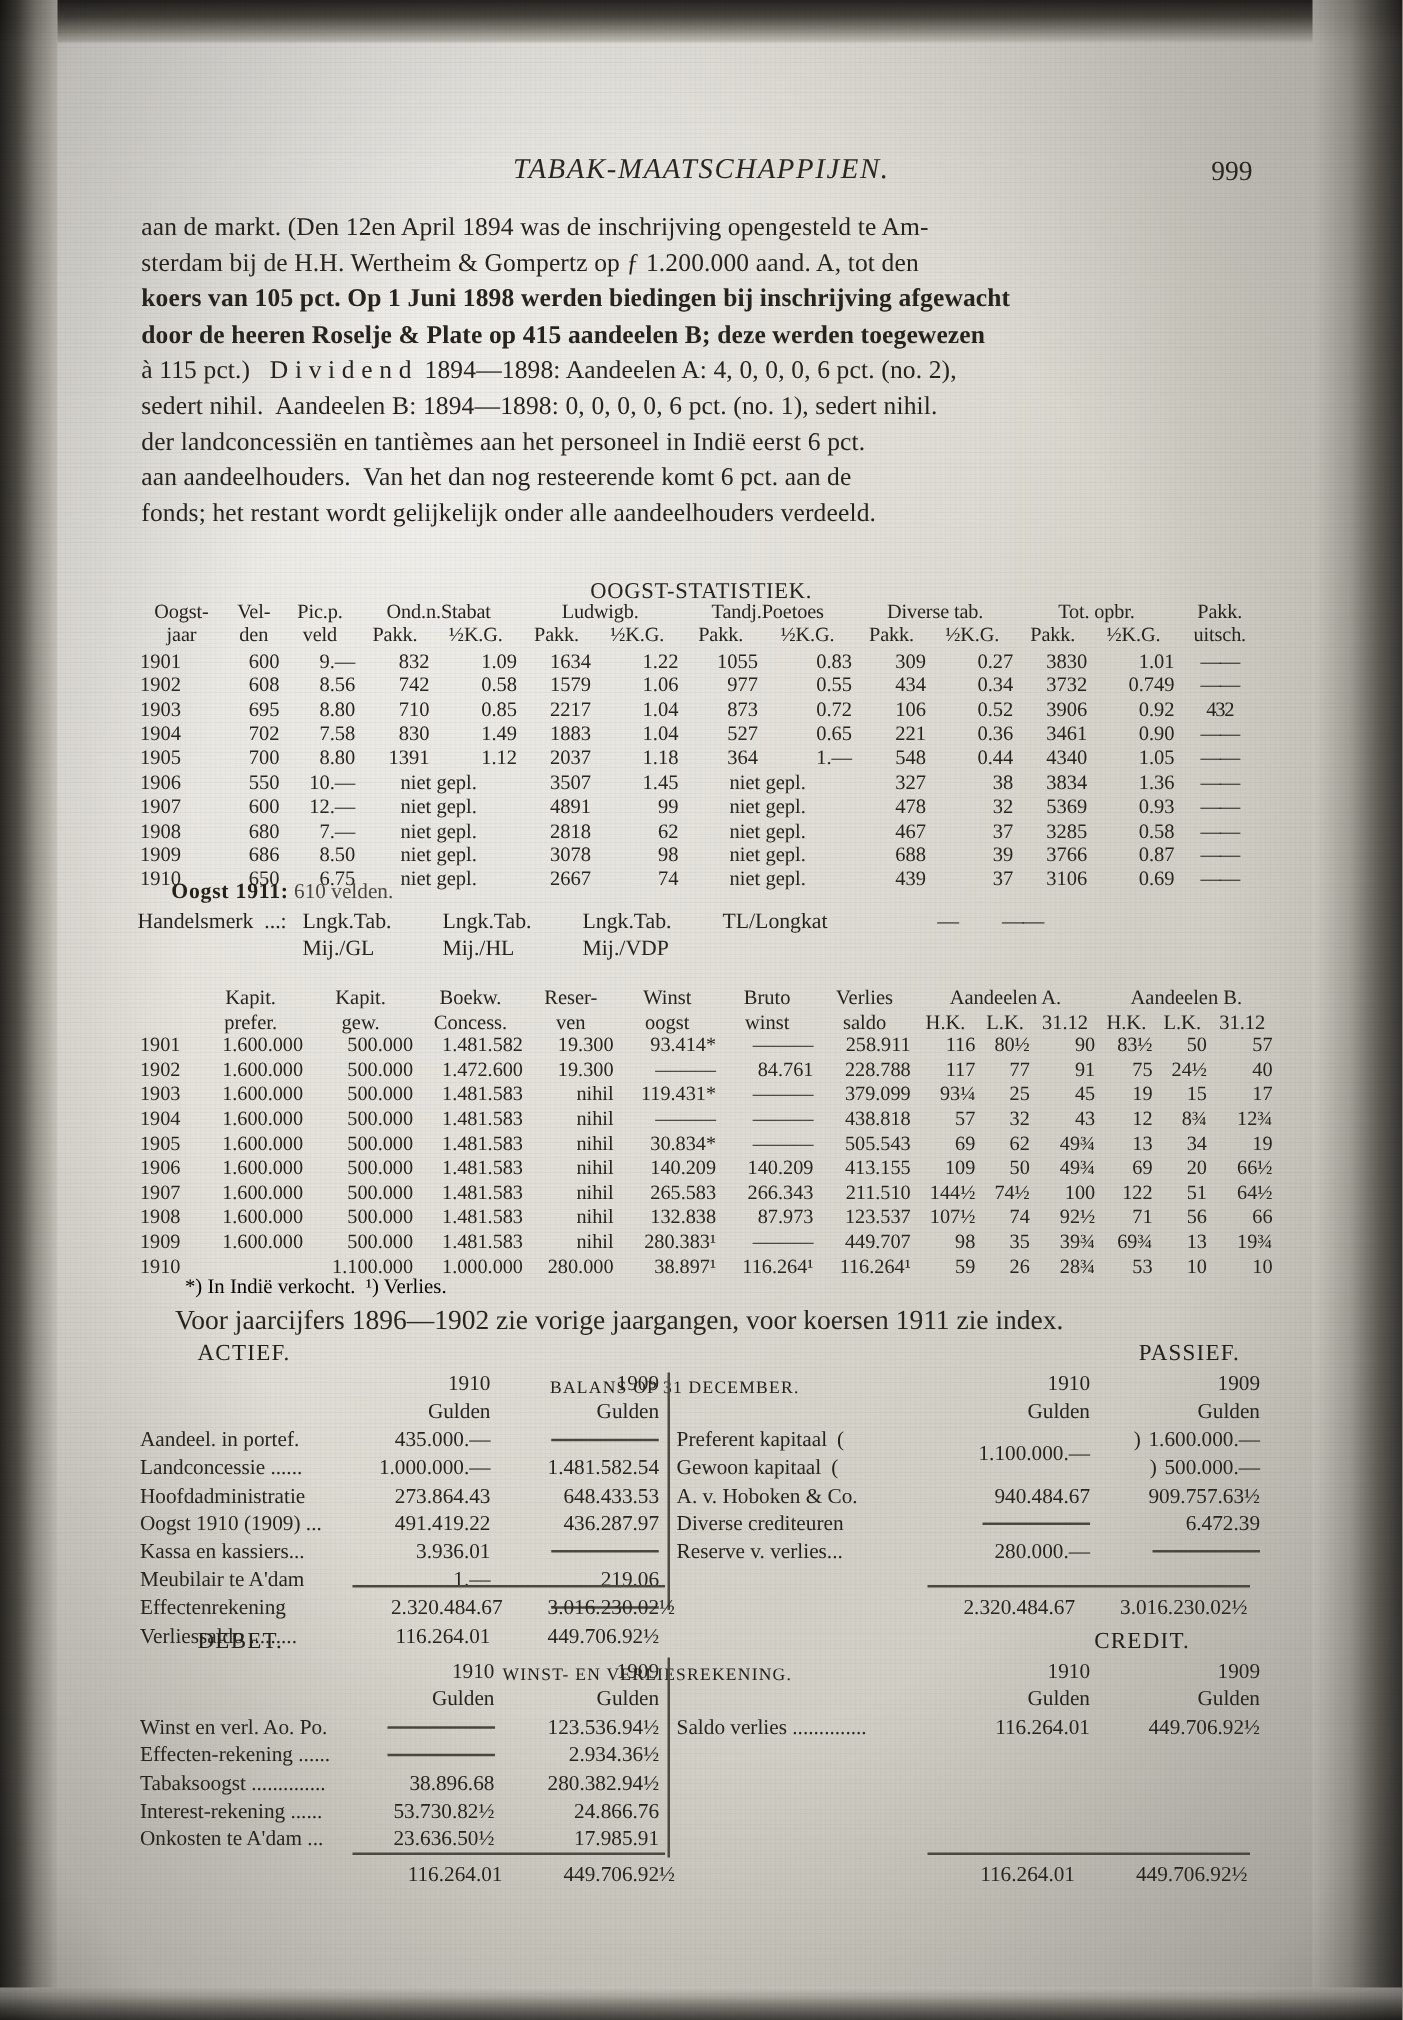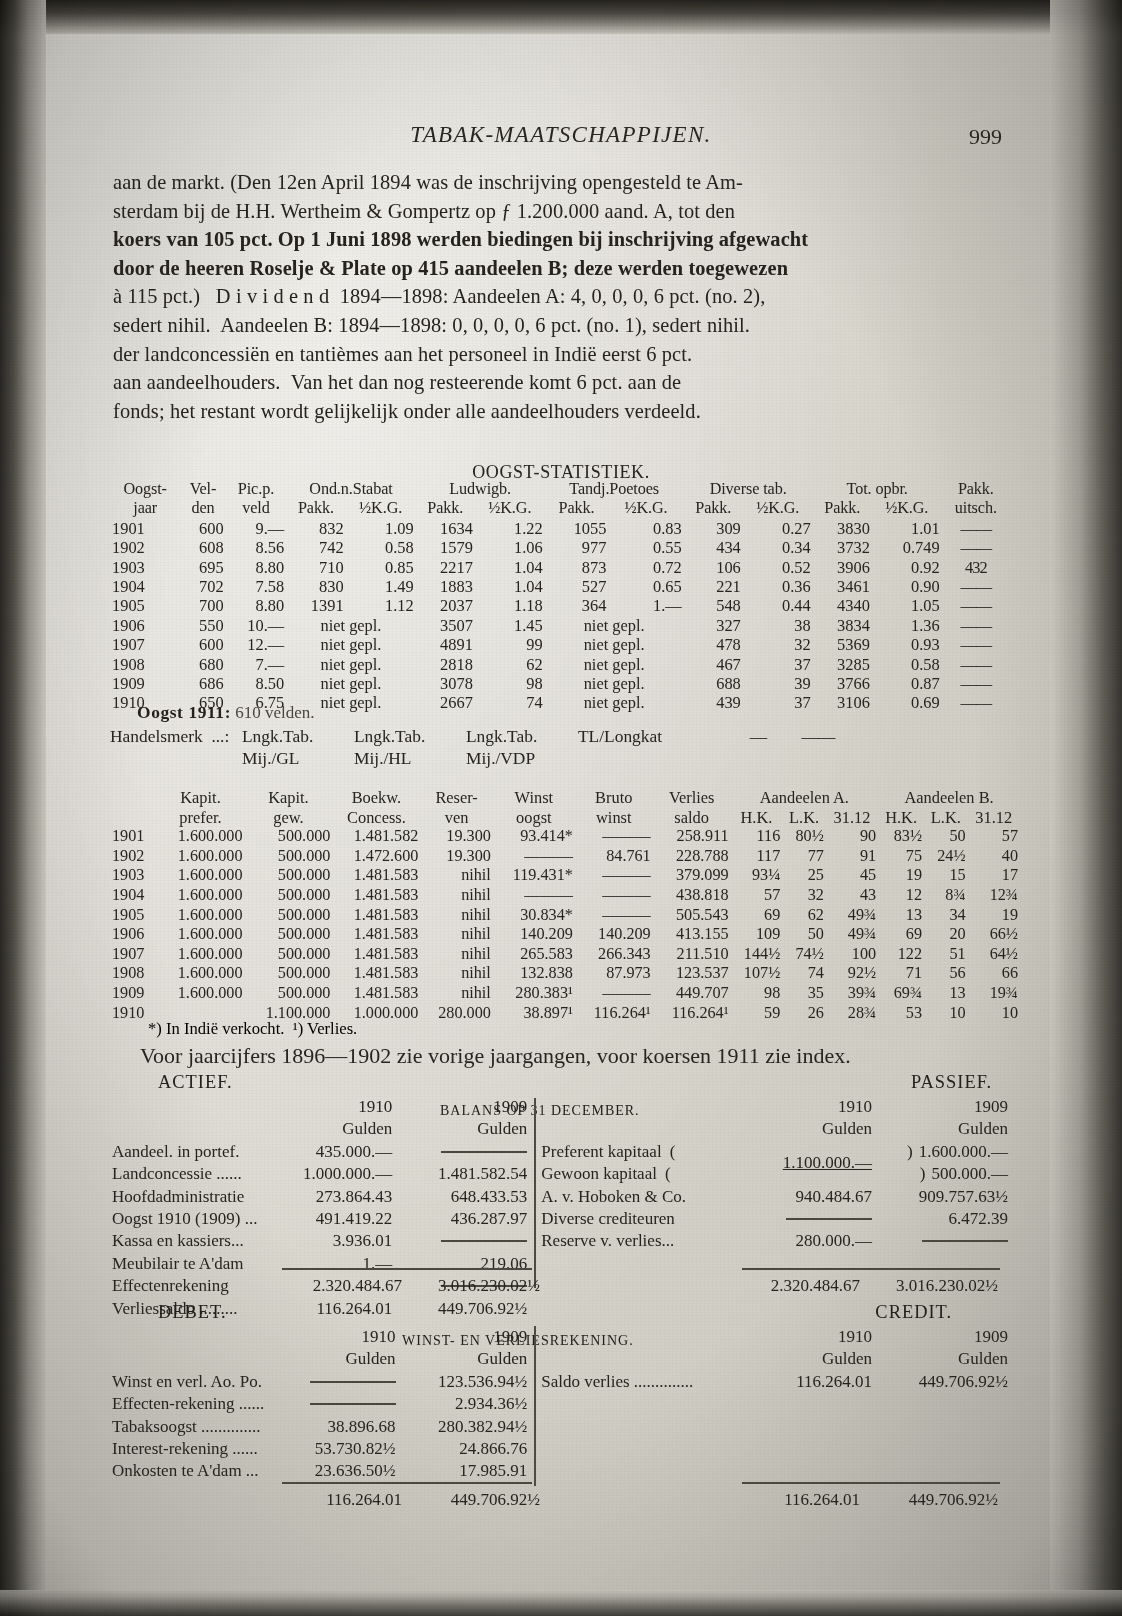--- a/index.html
+++ b/index.html
@@ -749,21 +749,21 @@
               </tr>
               <tr>
                 <td class="acct-label"></td>
                 <td class="acct-v colhead">Gulden</td>
                 <td class="acct-v colhead">Gulden</td>
               </tr>
             </thead>
             <tbody id="passief-body">
                 <tr>
                   <td class="acct-label">Preferent kapitaal<span style="padding-left:8px;">(</span></td>
-                  <td class="acct-v" rowspan="2" style="vertical-align: middle; text-decoration: underline;">1.100.000.—</td>
+                  <td class="acct-v" rowspan="2" style="vertical-align: middle;">1.100.000.—</td>
                   <td class="acct-v"><span style="padding-right:6px;">)</span>1.600.000.—</td>
                 </tr>
                 <tr>
                   <td class="acct-label">Gewoon   kapitaal<span style="padding-left:8px;">(</span></td>
                   <td class="acct-v"><span style="padding-right:6px;">)</span>500.000.—</td>
                 </tr>
                 <tr>
                   <td class="acct-label">A. v. Hoboken &amp; Co.</td>
                   <td class="acct-v">940.484.67</td>
                   <td class="acct-v">909.757.63½</td>

